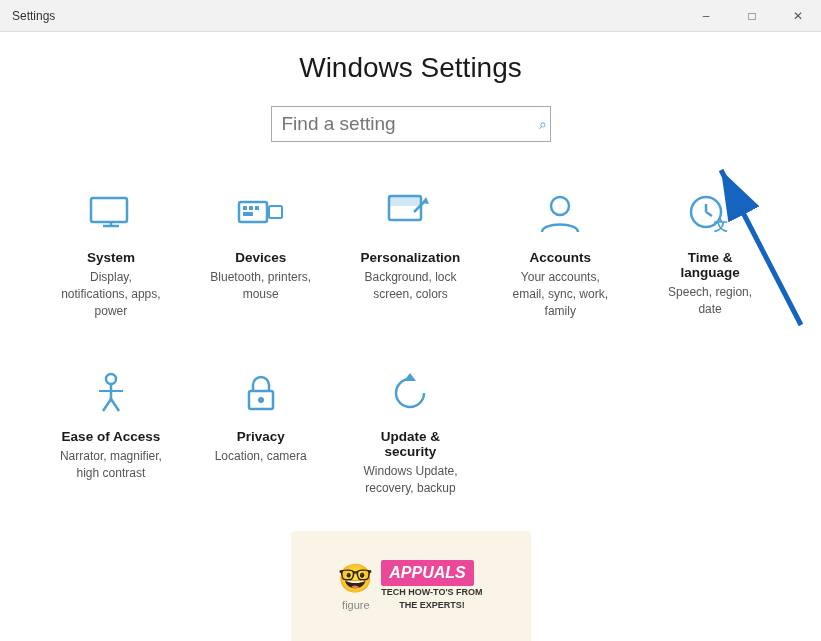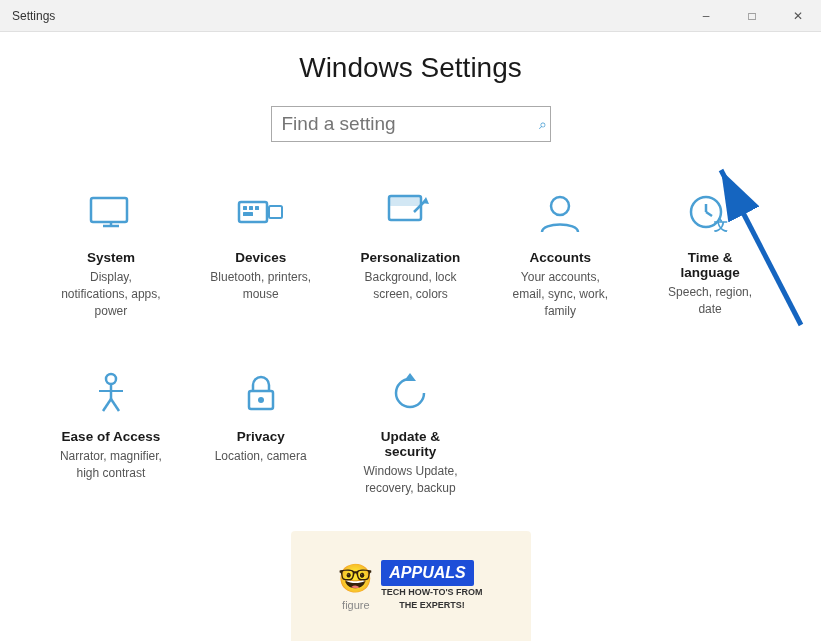--- a/index.html
+++ b/index.html
@@ -158,21 +158,21 @@
       overflow: hidden;
     }
 
     .watermark-inner {
       display: flex;
       align-items: center;
       gap: 8px;
     }
 
     .watermark-logo {
-      background: #1d4ed8;
+      background: #ec4899;
       color: #fff;
       font-weight: 900;
       font-size: 16px;
       padding: 4px 8px;
       font-style: italic;
       border-radius: 2px;
     }
 
     .watermark-text {
       font-size: 9px;

